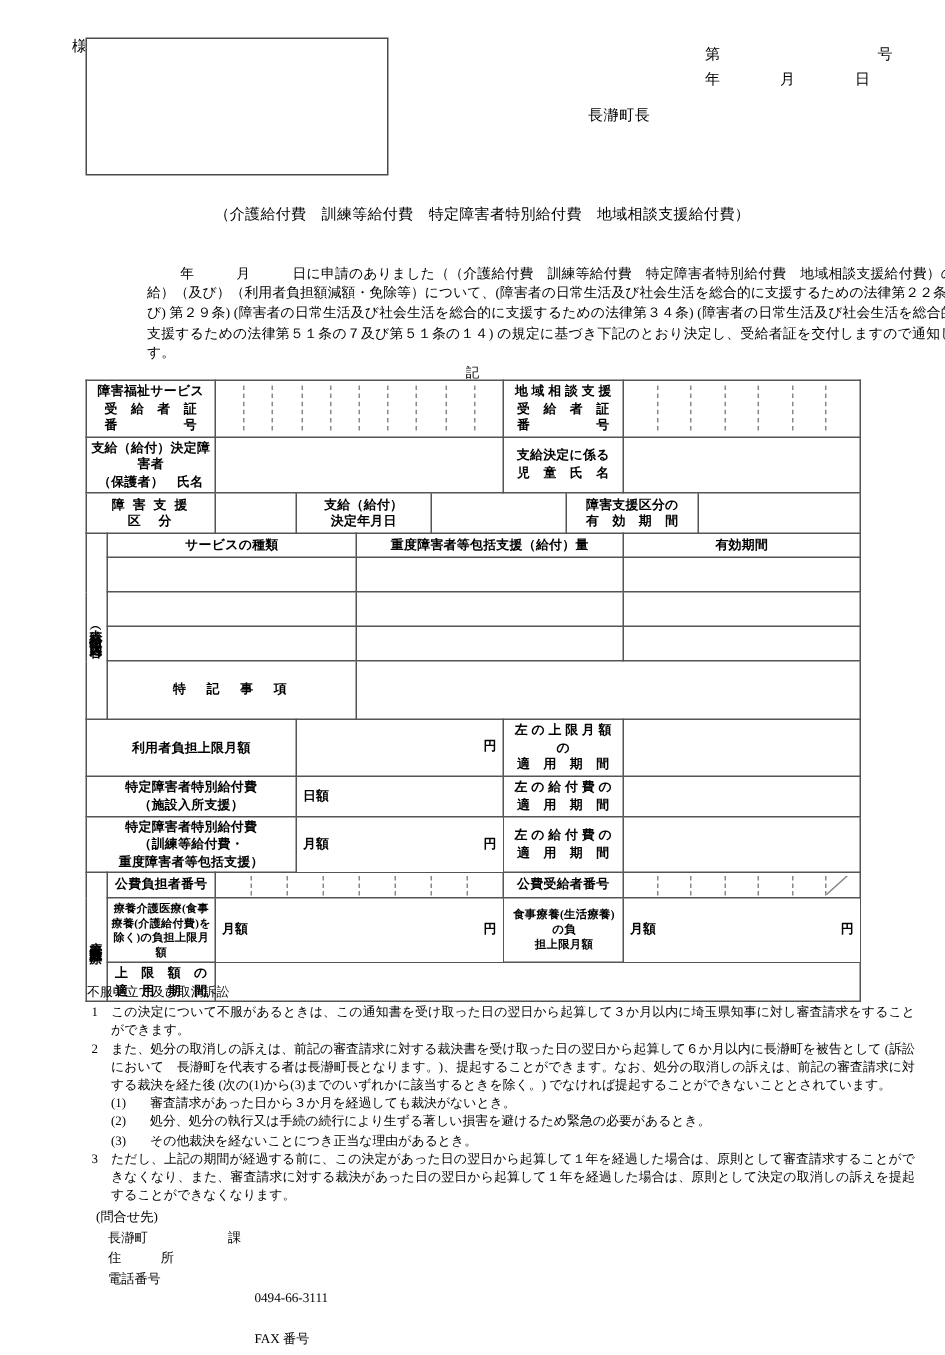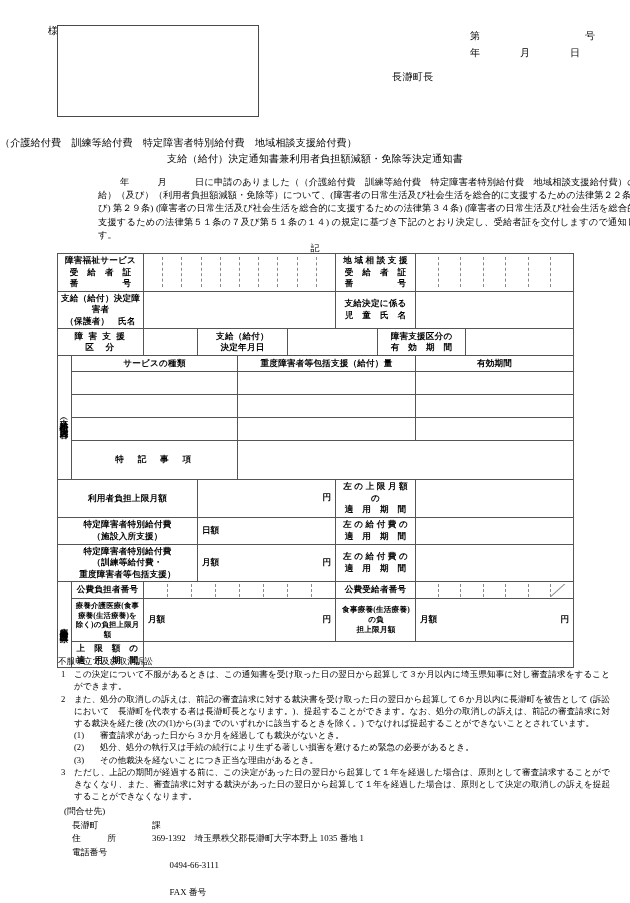--- a/index.html
+++ b/index.html
@@ -67,21 +67,21 @@
     top: 70px;
     font-size: 10px;
     letter-spacing: 0.4px;
   }
 
   
   .title1 {
     position: absolute;
     left: 0; top: 136px;
     width: 500px;
-    text-align: left;
+    text-align: right;
     font-size: 10px;
     letter-spacing: 0.2px;
   }
   .title2 {
     position: absolute;
     left: 0; top: 152px;
     width: 630px;
     text-align: center;
     font-size: 10px;
     letter-spacing: 0.2px;
@@ -256,21 +256,20 @@
     <span>号</span>
   </div>
   <div class="doc-date">
     <span>年</span>
     <span>月</span>
     <span>日</span>
   </div>
   <div class="issuer">長瀞町長</div>
 
   <div class="title1">（介護給付費　訓練等給付費　特定障害者特別給付費　地域相談支援給付費）</div>
-  <div class="title2">支給（給付）決定通知書兼利用者負担額減額・免除等決定通知書</div>
 
   <div class="body-para"><span class="indent"></span><span>年　　　月　　　日に申請のありました（（介護給付費　訓練等給付費　特定障害者特別給付費　地域相談支援給付費）の支給）（及び）（利用者負担額減額・免除等）について、(障害者の日常生活及び社会生活を総合的に支援するための法律第２２条 (及び) 第２９条) (障害者の日常生活及び社会生活を総合的に支援するための法律第３４条) (障害者の日常生活及び社会生活を総合的に支援するための法律第５１条の７及び第５１条の１４) の規定に基づき下記のとおり決定し、受給者証を交付しますので通知します。</span></div>
   <div class="ki">記</div>
 
   <div class="tbl-wrap">
     <table class="main">
       <colgroup>
         <col style="width:14px">
         <col style="width:72px">
         <col style="width:54px">
@@ -450,21 +449,21 @@
                 <i></i>
                 <i></i>
                 <i class="slash"></i>
               </div>
         </td>
       </tr>
 
       <tr>
         <td class="lbl" style="height:40px;font-size:7.4px;line-height:9.5px">
           <div>療養介護医療(食事</div>
-          <div>療養(生活療養)を</div>
+          <div>療養(介護給付費)を</div>
           <div>除く)の負担上限月</div>
           <div>額</div>
         </td>
         <td colspan="4" style="position:relative">
           <span style="position:absolute;left:4px;top:50%;transform:translateY(-50%)">月額</span>
           <span style="position:absolute;right:4px;top:50%;transform:translateY(-50%)">円</span>
         </td>
         <td colspan="2" class="lbl" style="font-size:7.6px;line-height:10px;text-align:center;padding-left:3px !important">
           <div>食事療養(生活療養)の負</div>
           <div>担上限月額</div>
@@ -519,21 +518,20 @@
   </div>
 
   <div class="contact">
     <div class="c-head">(問合せ先)</div>
     <div class="c-line">
       <div class="k">長瀞町</div>
       <div class="v">課</div>
     </div>
     <div class="c-line">
       <div class="k">住　　　所</div>
-      <div class="v">369-1392　埼玉県秩父郡長瀞町大字本野上 1035 番地 1</div>
     </div>
     <div class="c-line">
       <div class="k">電話番号</div>
       <div class="v">
         <span>0494-66-3111</span>
         <span style="display:inline-block;width:18px"></span>
         <span>FAX 番号</span>
         <span style="display:inline-block;width:6px"></span>
         
       </div>

